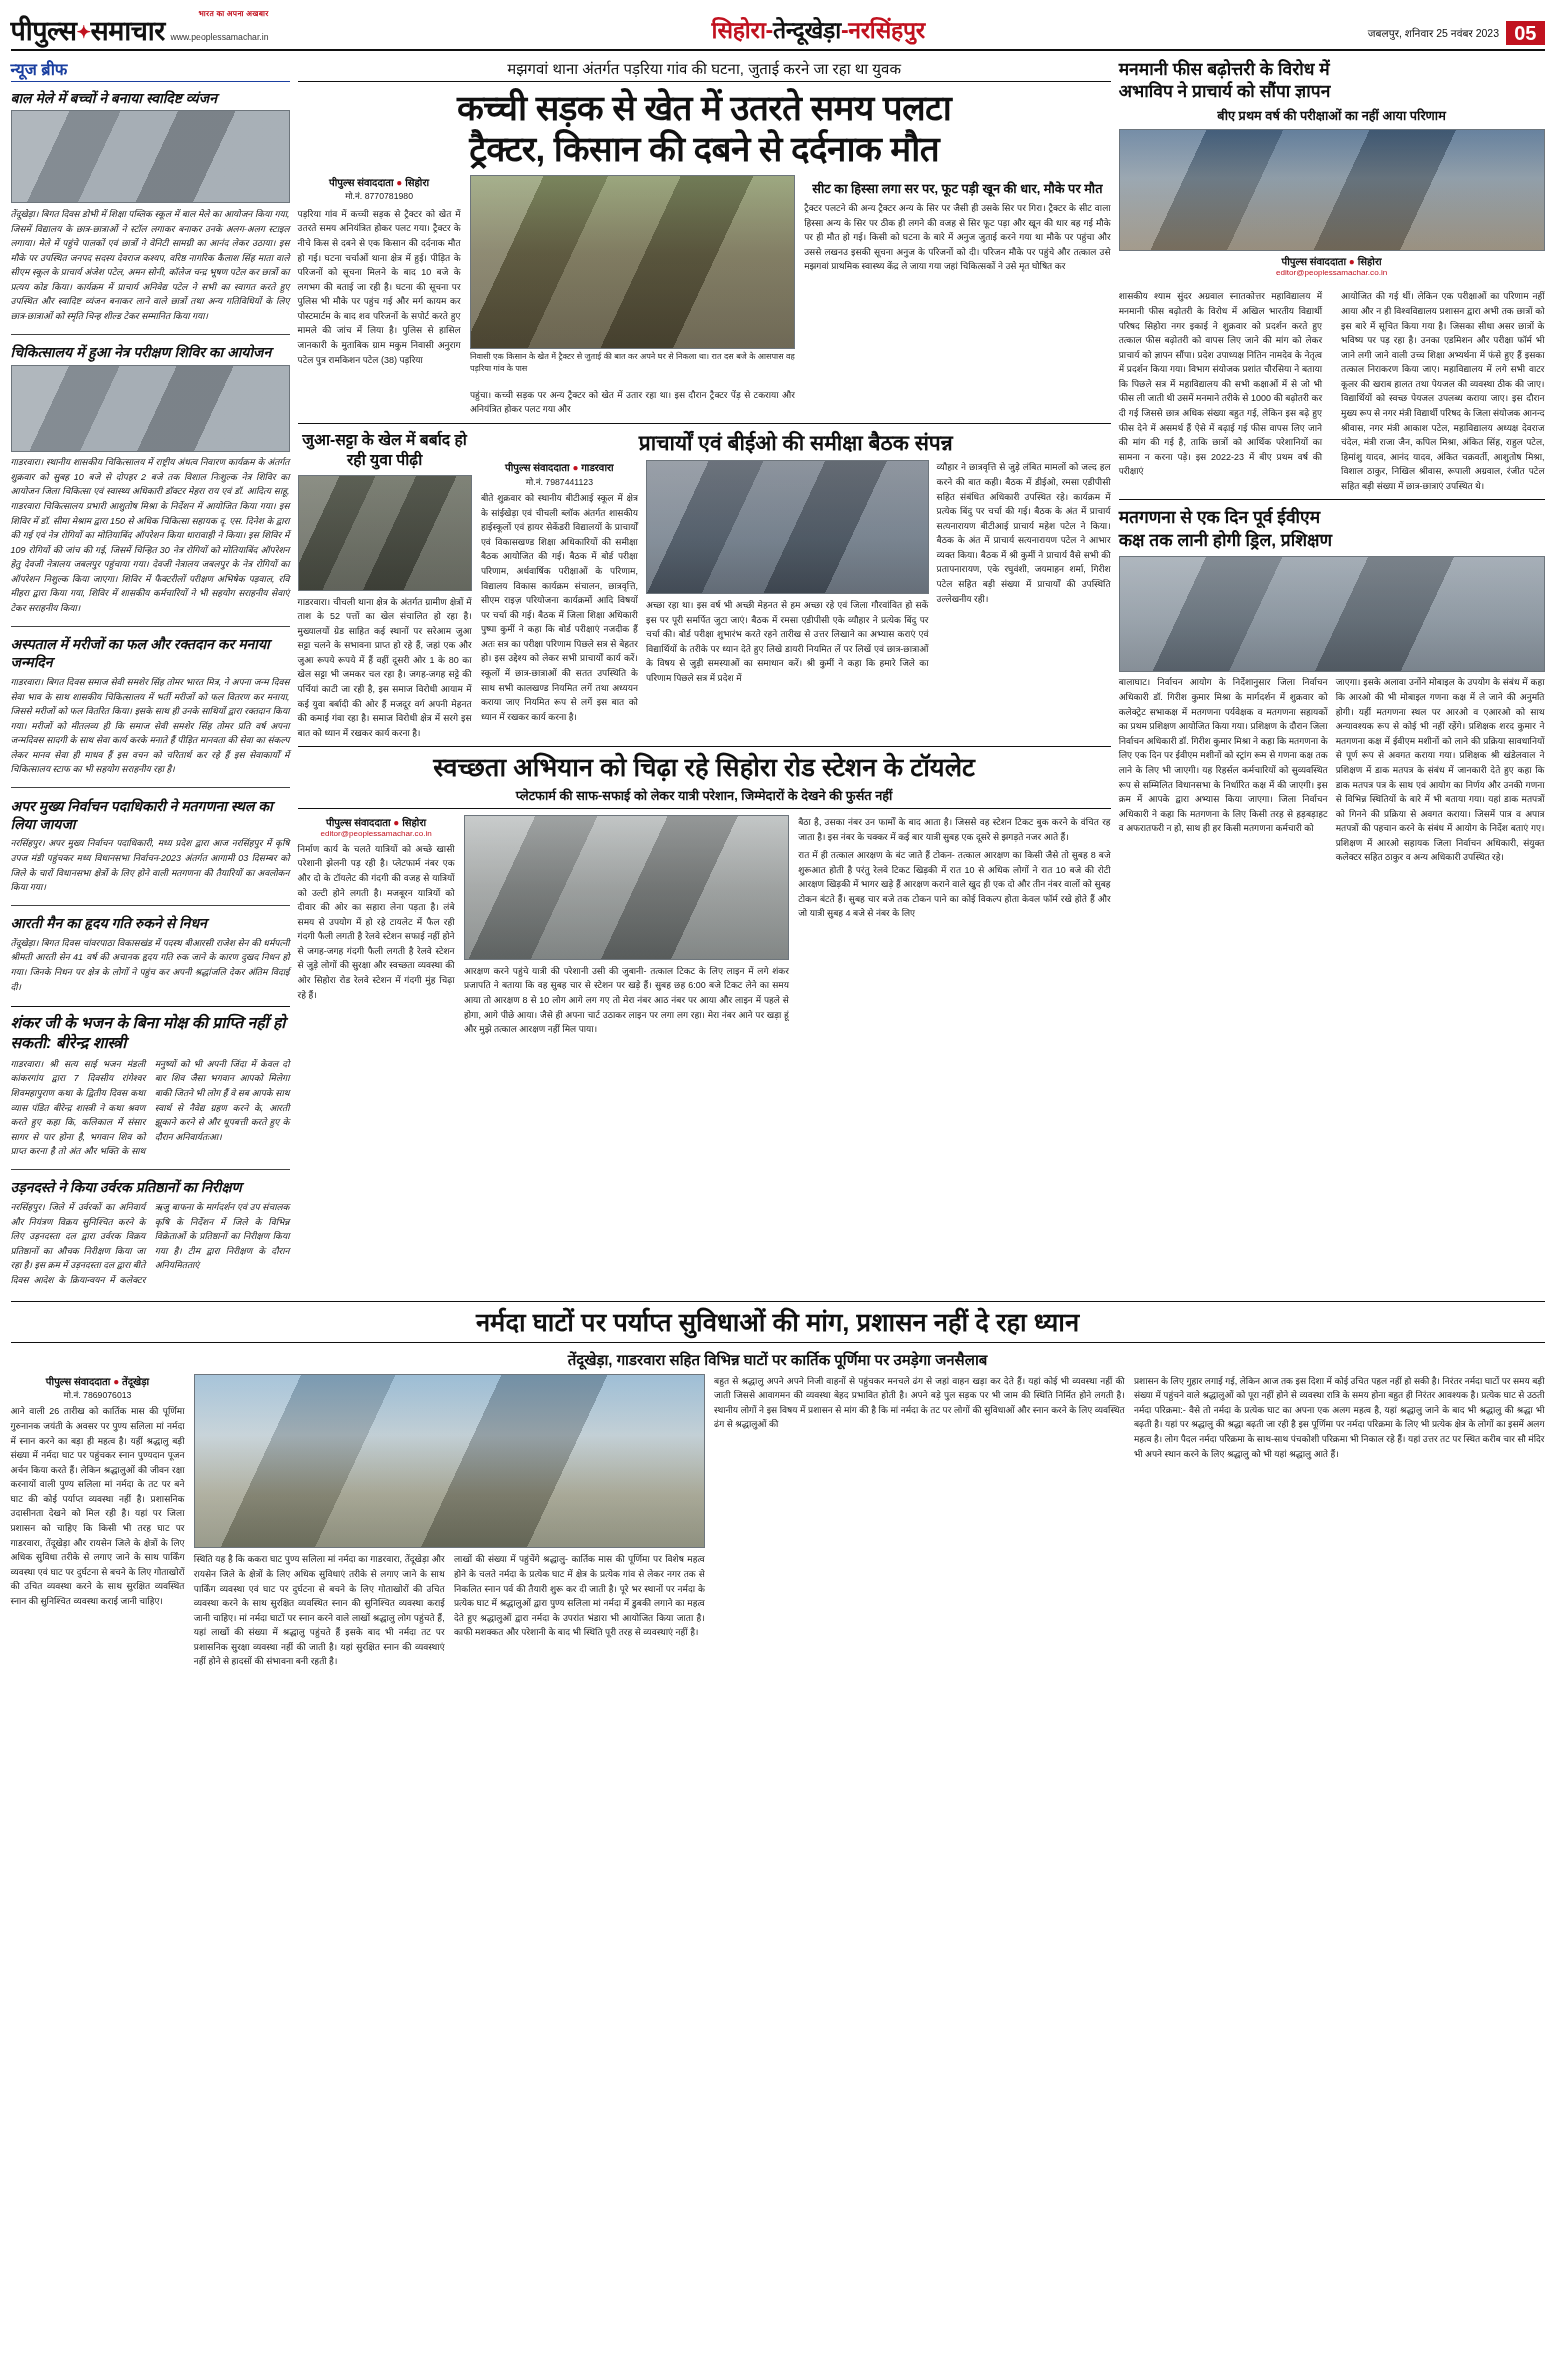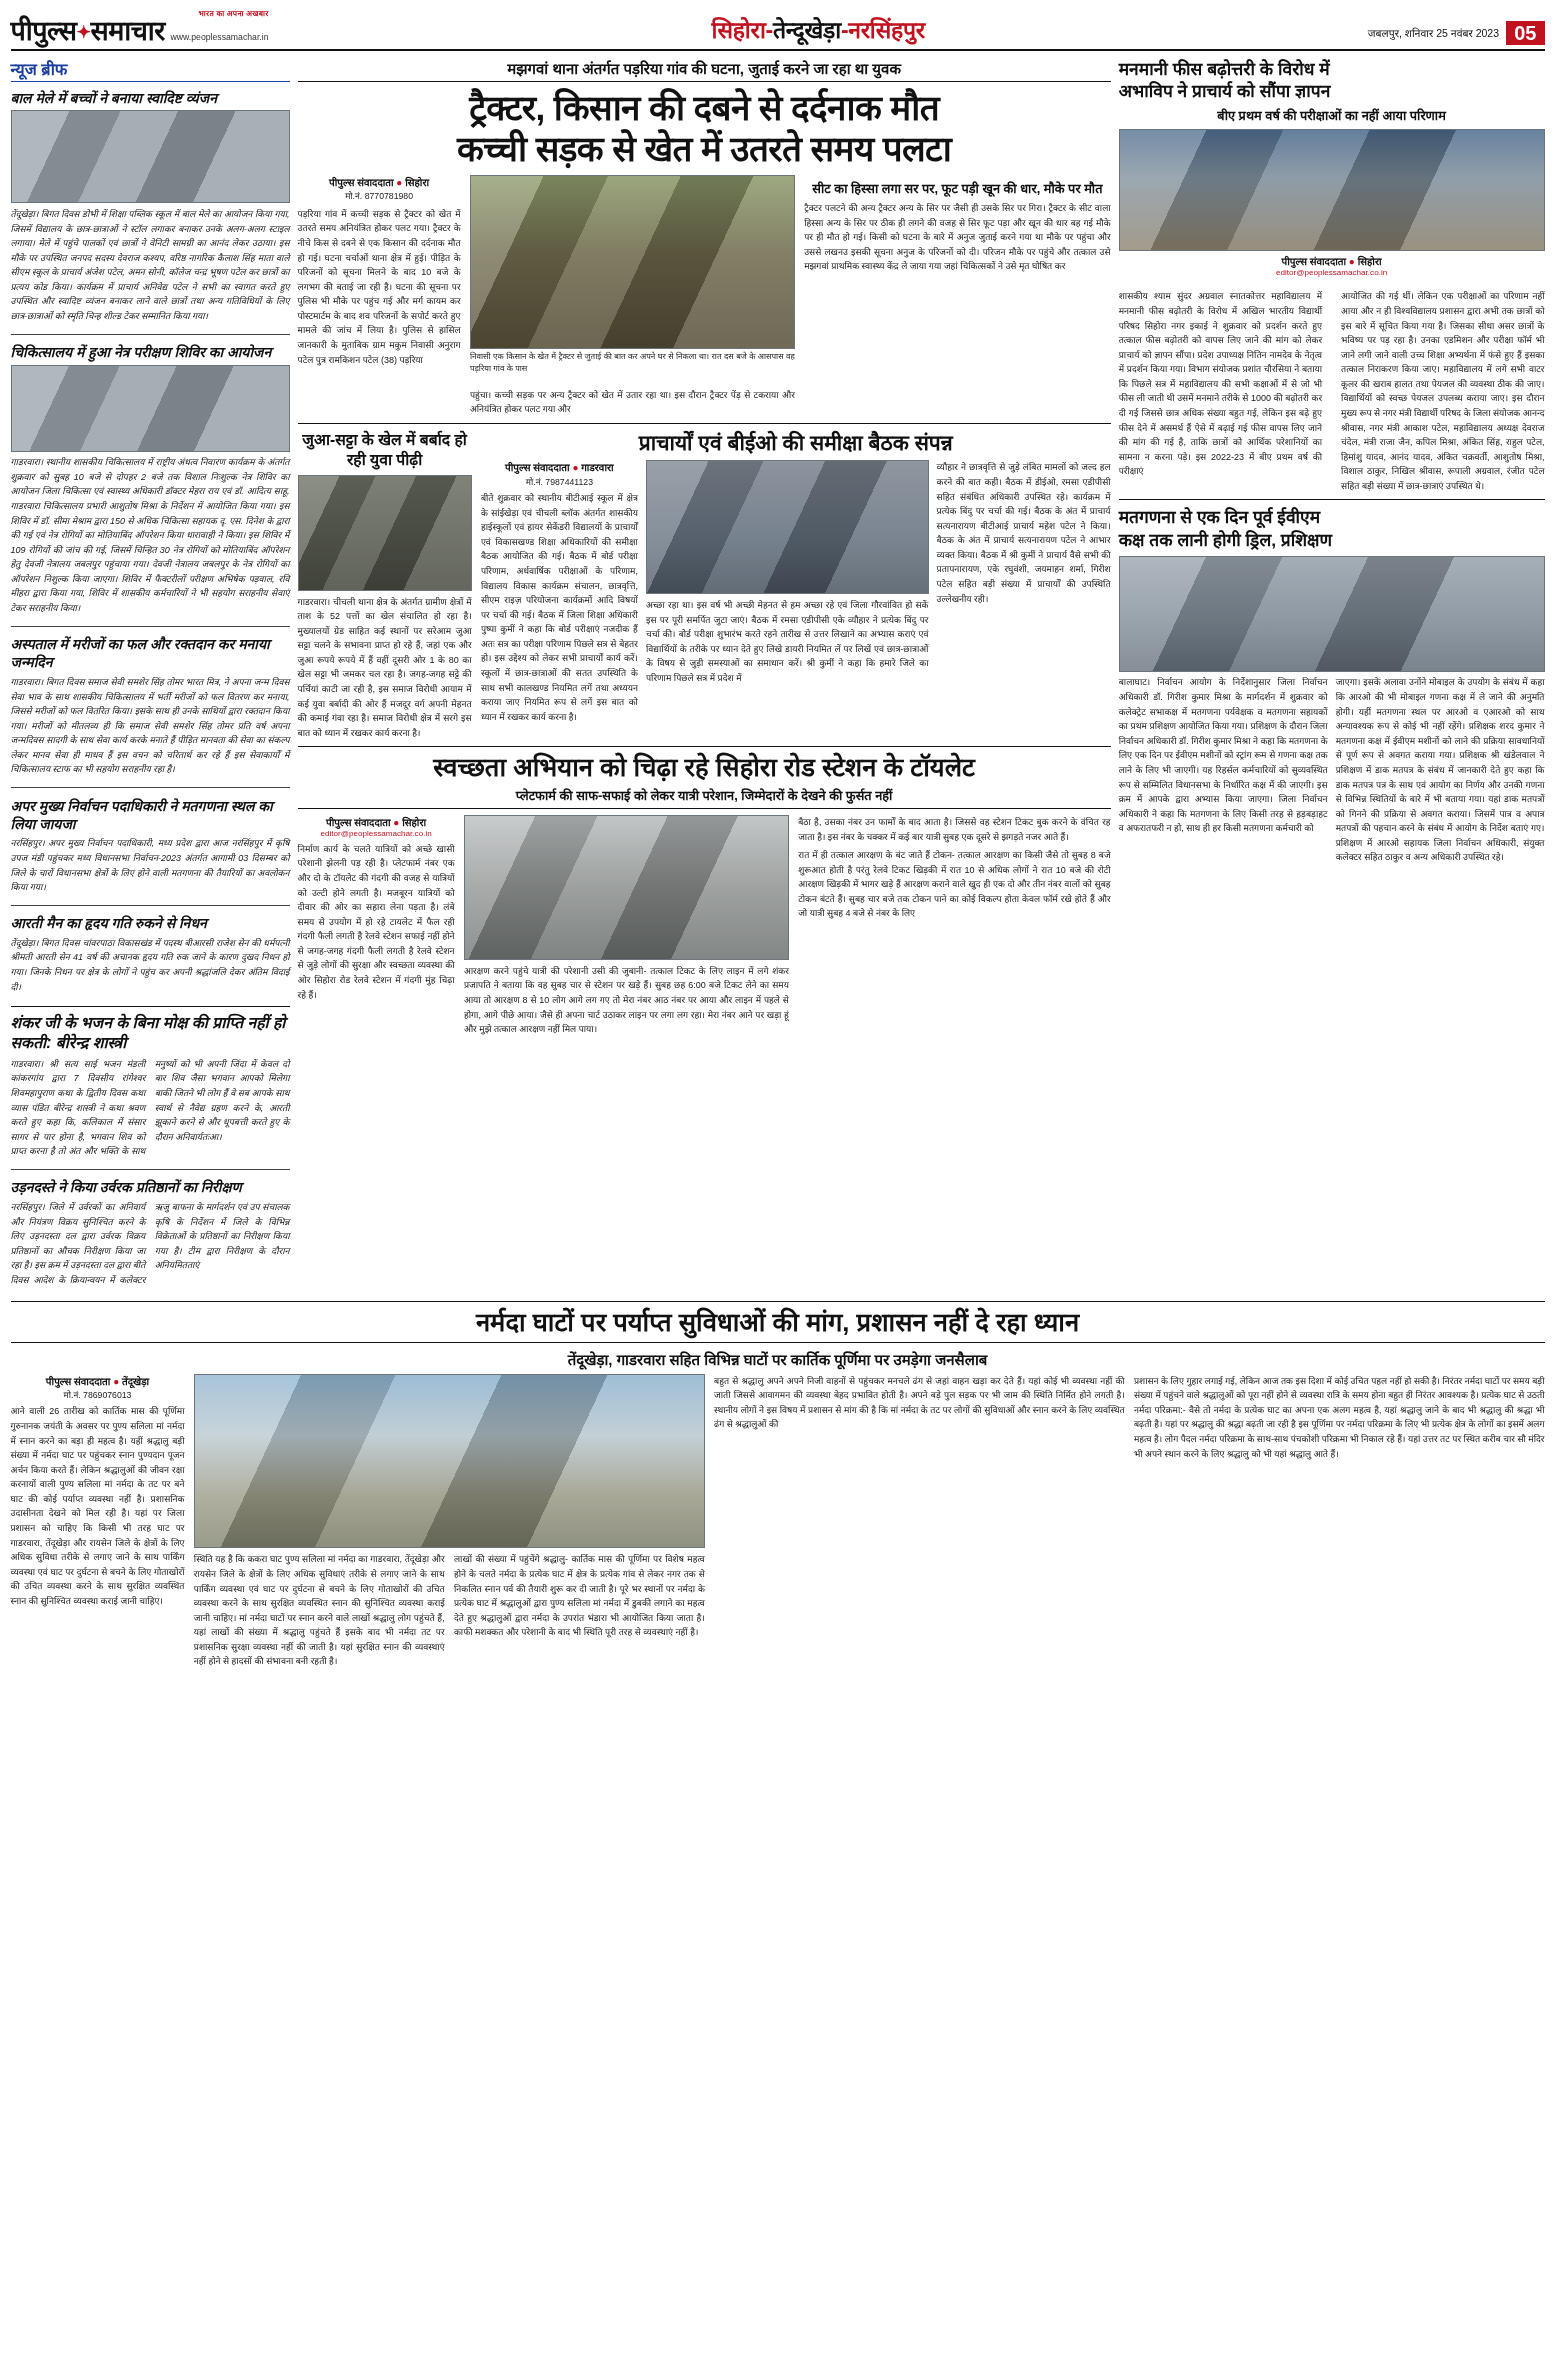--- a/index.html
+++ b/index.html
@@ -50,21 +50,21 @@
 
   
   .grid {
     display: grid;
     grid-template-columns: 279px 813px 1fr;
     gap: 8.1px;
     margin-top: 7px;
   }
   .col { display:flex; flex-direction:column; }
   .kicker {
-    font-size: 15px; font-weight:bold; text-align:center; color:#111;
+    font-size: 15px; font-weight:normal; text-align:center; color:#111;
     border-bottom:1.2px solid #111; padding-bottom:3.5px; margin-bottom:4.6px;
   }
   .headline {
     font-size: 35px; font-weight: bold; line-height:1.18; text-align:center;
     color:#111; margin: 3.5px 0 5.8px 0; letter-spacing:-0.6px;
   }
   .headline-2 {
     font-size: 17.4px; font-weight:bold; line-height:1.3; text-align:left; color:#111;
   }
   .subhead {
@@ -202,22 +202,22 @@
         <div class="brief-title">उड़नदस्ते ने किया उर्वरक प्रतिष्ठानों का निरीक्षण</div>
         <div class="body-text two-col">नरसिंहपुर। जिले में उर्वरकों का अनिवार्य और नियंत्रण विक्रय सुनिश्चित करने के लिए उड़नदस्ता दल द्वारा उर्वरक विक्रय प्रतिष्ठानों का औचक निरीक्षण किया जा रहा है। इस क्रम में उड़नदस्ता दल द्वारा बीते दिवस आदेश के क्रियान्वयन में कलेक्टर ऋजु बाफना के मार्गदर्शन एवं उप संचालक कृषि के निर्देशन में जिले के विभिन्न विक्रेताओं के प्रतिष्ठानों का निरीक्षण किया गया है। टीम द्वारा निरीक्षण के दौरान अनियमितताएं</div>
       </div>
     </div>
 
     <div class="col">
 
       <div>
         <div class="kicker">मझगवां थाना अंतर्गत पड़रिया गांव की घटना, जुताई करने जा रहा था युवक</div>
         <div class="headline">
+          <div>कच्ची सड़क से खेत में उतरते समय पलटा</div>
           <div>ट्रैक्टर, किसान की दबने से दर्दनाक मौत</div>
-          <div>कच्ची सड़क से खेत में उतरते समय पलटा</div>
         </div>
         <div class="flow" style="gap:9.3px">
           <div style="flex:0 0 163px">
             <div class="byline">
               <span>पीपुल्स संवाददाता</span> <span class="dot">●</span> <span>सिहोरा</span>
             </div>
             <div class="contact">मो.नं. 8770781980</div>
             <div class="body-text" style="margin-top:4.6px">पड़रिया गांव में कच्ची सड़क से ट्रैक्टर को खेत में उतरते समय अनियंत्रित होकर पलट गया। ट्रैक्टर के नीचे किस से दबने से एक किसान की दर्दनाक मौत हो गई। घटना चर्चाओं थाना क्षेत्र में हुई। पीड़ित के परिजनों को सूचना मिलने के बाद 10 बजे के लगभग की बताई जा रही है। घटना की सूचना पर पुलिस भी मौके पर पहुंच गई और मर्ग कायम कर पोस्टमार्टम के बाद शव परिजनों के सपोर्ट करते हुए मामले की जांच में लिया है।
 
 पुलिस से हासिल जानकारी के मुताबिक ग्राम मकुम निवासी अनुराग पटेल पुत्र रामकिशन पटेल (38) पड़रिया</div>

